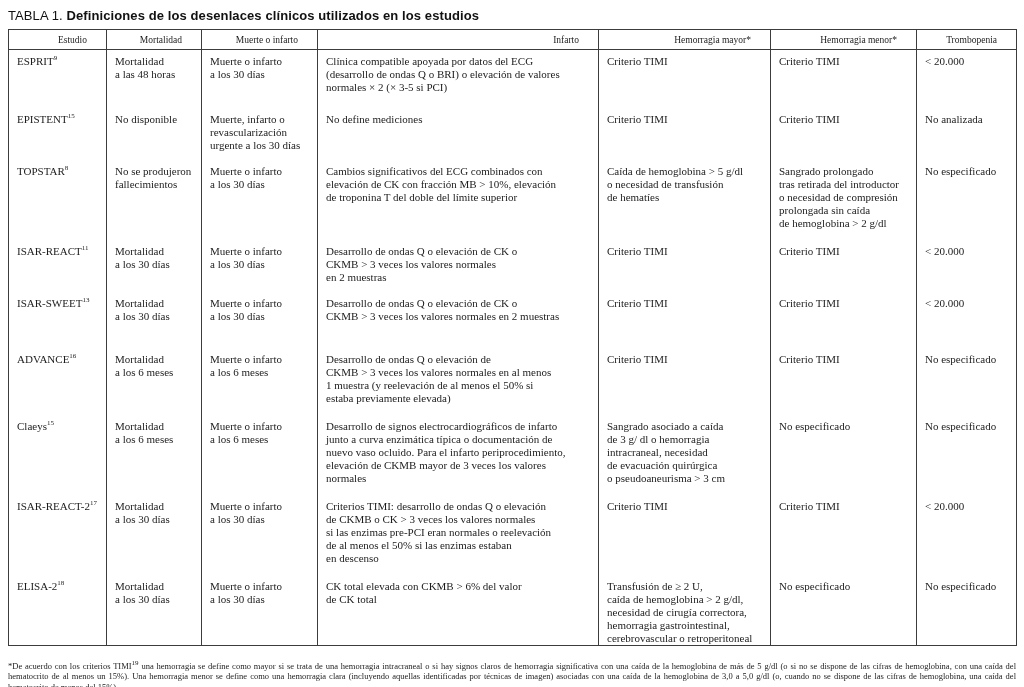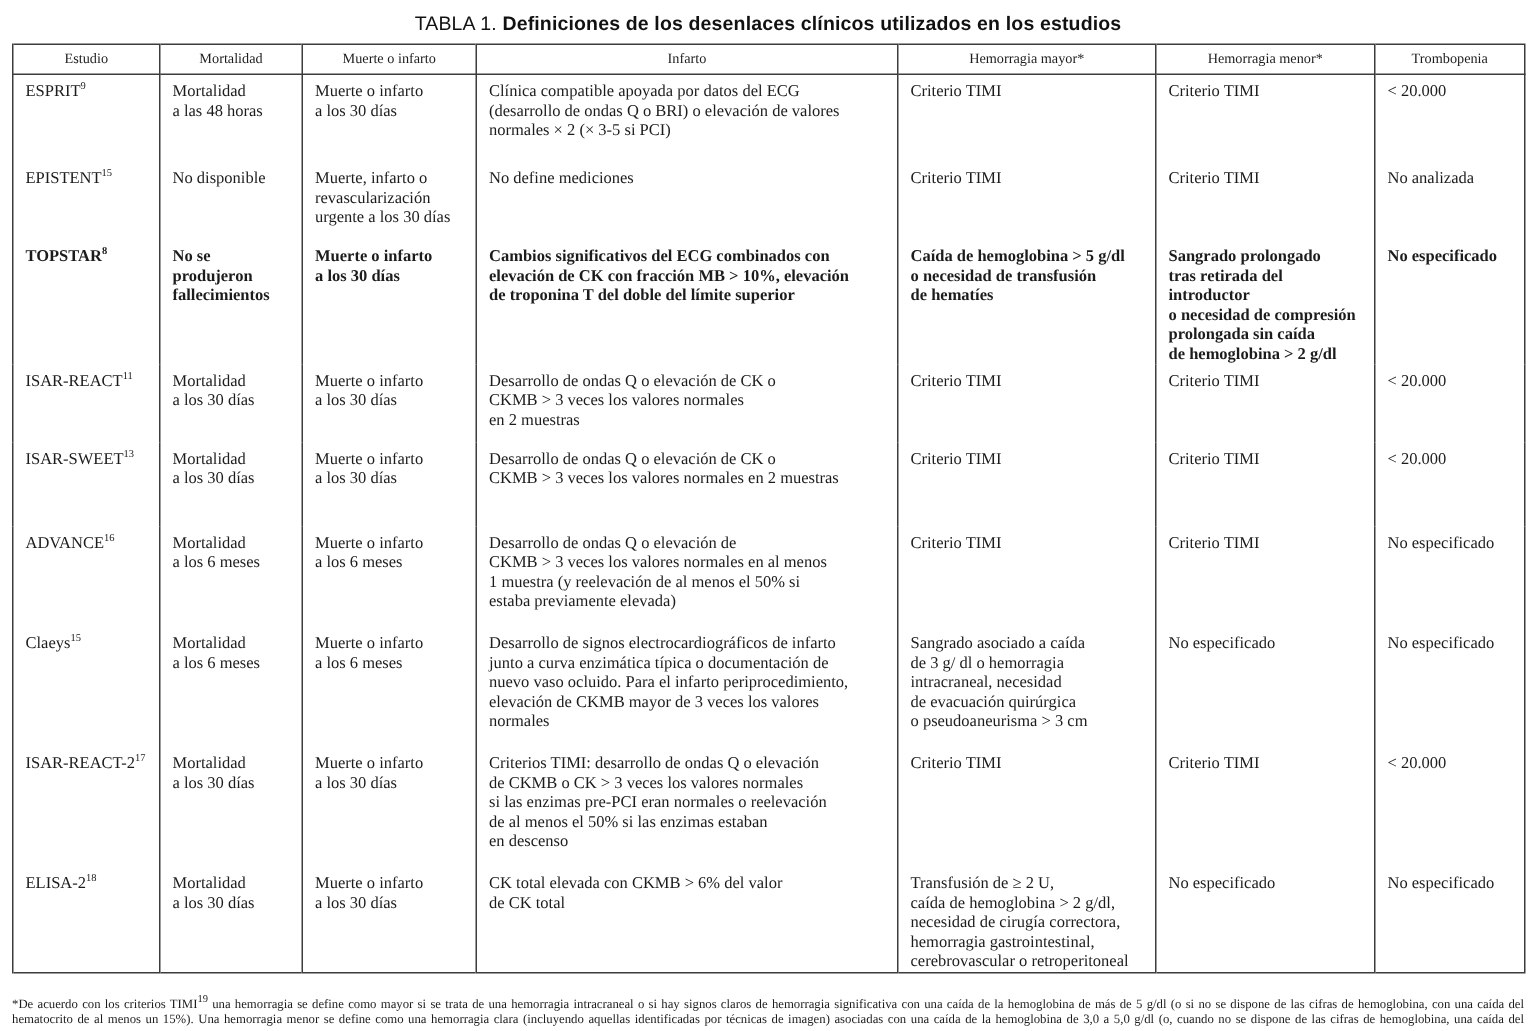--- a/index.html
+++ b/index.html
@@ -16,21 +16,20 @@
     padding: 6px 8px 0 8px;
     background: #ffffff;
     overflow: hidden;
   }
   .table-title {
     font-family: "Liberation Sans", sans-serif;
     font-size: 13px;
     margin: 2px 0 6px 0;
     color: #111;
     letter-spacing: 0.1px;
-    text-align: center;
   }
   .table-title .title-label { font-weight: normal; }
   .table-title .title-caption { font-weight: bold; }
 
   table.def-table {
     border-collapse: collapse;
     table-layout: fixed;
     width: 1008px;
     border-top: 1.5px solid #3c3c3c;
     border-bottom: 1.5px solid #3c3c3c;
@@ -39,42 +38,42 @@
   table.def-table td {
     border-left: 1px solid #3c3c3c;
     border-right: 1px solid #3c3c3c;
     vertical-align: top;
     box-sizing: border-box;
   }
   table.def-table thead th {
     border-bottom: 1px solid #3c3c3c;
     font-weight: normal;
     font-size: 9.5px;
-    text-align: center;
+    text-align: right;
     vertical-align: middle;
     height: 20px;
     padding: 2px 19px;
     white-space: nowrap;
     overflow: hidden;
   }
   table.def-table tbody td {
     font-size: 11px;
     line-height: 13px;
     padding: 5px 6px 0 8px;
     white-space: pre-line;
     text-align: left;
   }
   td.c-study sup, .footnote sup {
     font-size: 7px;
     line-height: 0;
     vertical-align: super;
   }
   tr.r0 { height: 58px; }
   tr.r1 { height: 52px; padding-left: 23px; }
-  tr.r2 { height: 80px; font-weight: bold; }
+  tr.r2 { height: 80px; }
   tr.r3 { height: 52px; font-family: Liberation Serif, serif; }
   tr.r4 { height: 56px; }
   tr.r5 { height: 67px; }
   tr.r6 { height: 80px; }
   tr.r7 { height: 80px; }
   tr.r8 { height: 66px; }
 
   .footnote {
     width: 1008px;
     margin-top: 15px;

